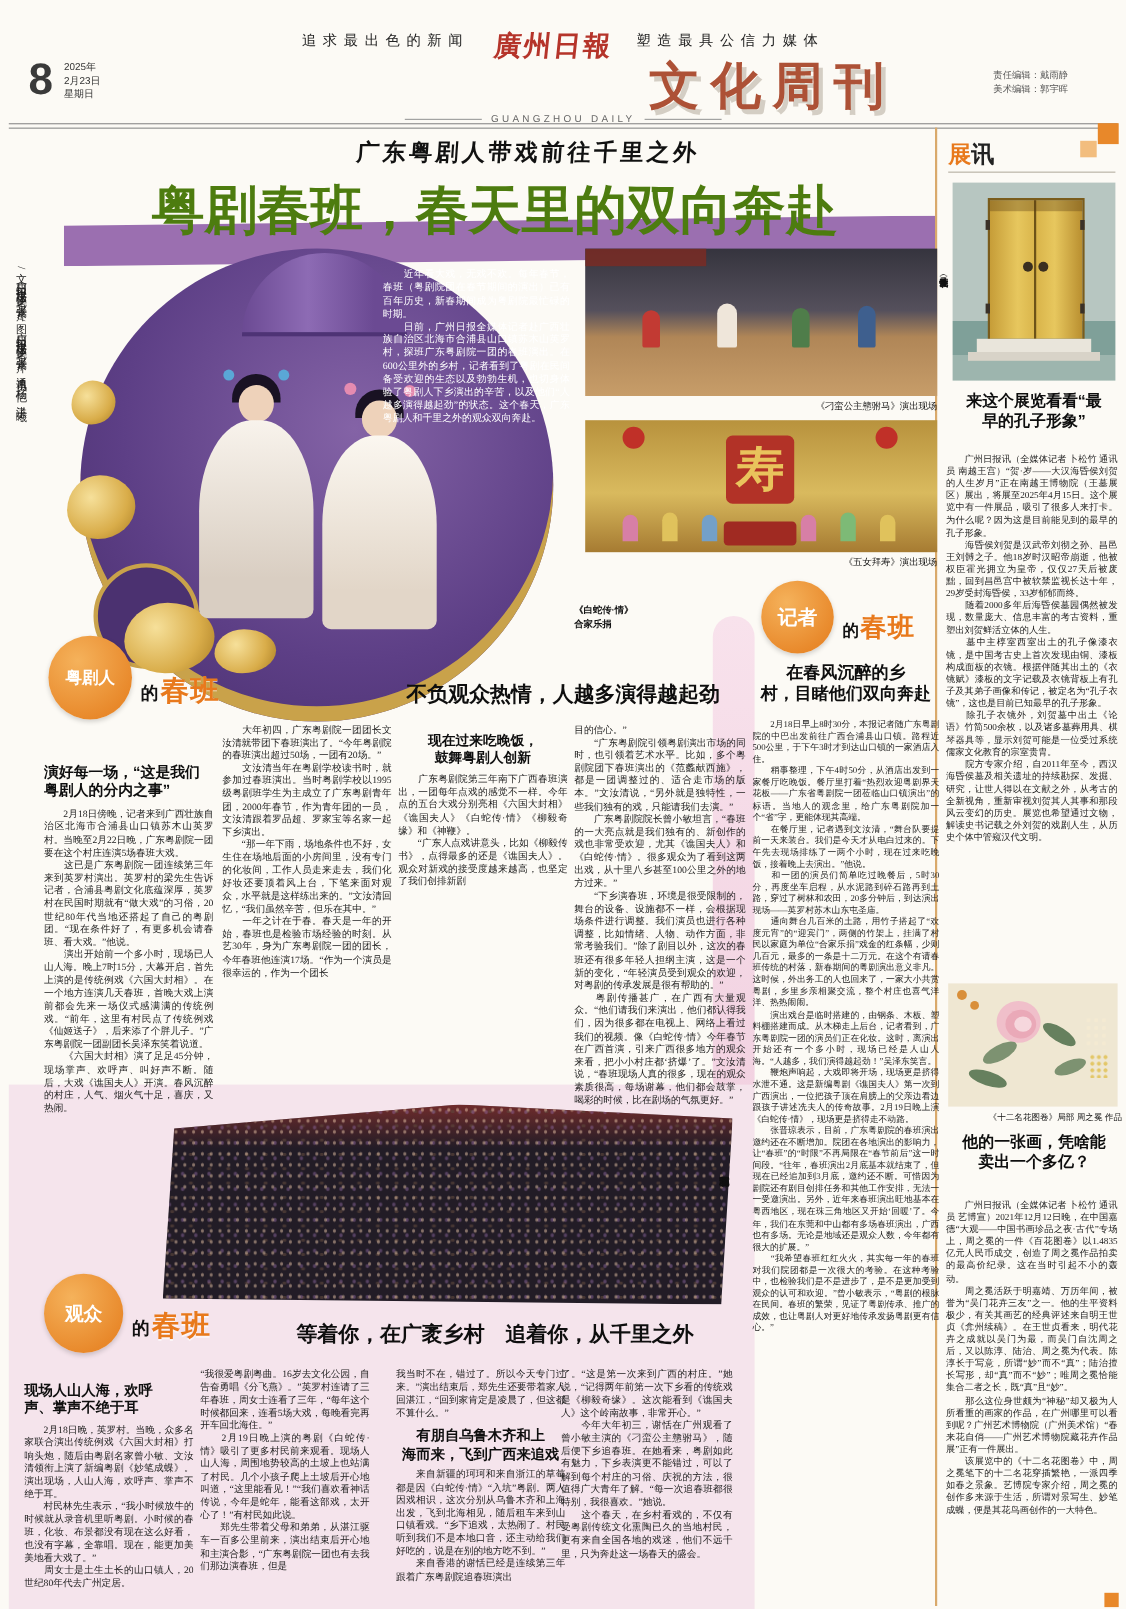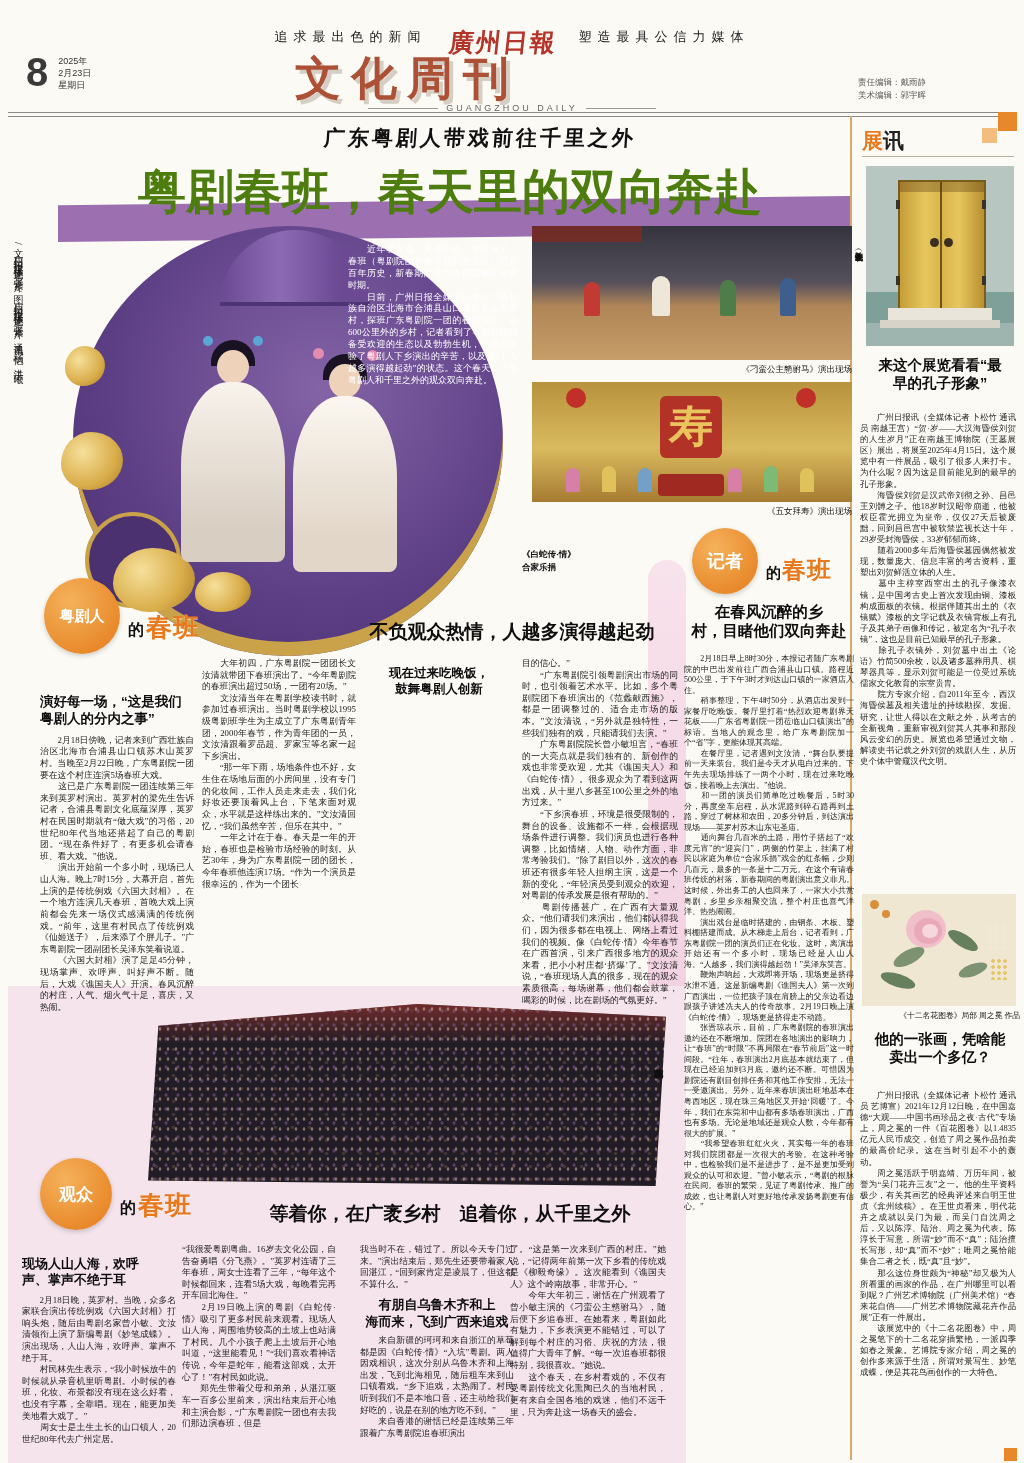--- a/index.html
+++ b/index.html
@@ -1,20 +1,20 @@
 <!DOCTYPE html>
 <html><head>
 <meta charset="utf-8">
 <style>
   html,body{margin:0;padding:0}
   body{width:1024px;height:1463px;position:relative;background:#fcfaf5;font-family:"Liberation Serif",serif;overflow:hidden}
   .abs{position:absolute}
   .bt{font-size:8.8px;line-height:1.32;text-align:justify;white-space:pre-line;color:#1c1c1c;overflow:hidden}
   .sub{font-family:"Liberation Sans",sans-serif;font-weight:700;color:#0e0e0e;text-align:center;line-height:1.25}
-  .cap{font-size:8.5px;color:#111;font-family:Liberation Serif, serif}
+  .cap{font-size:8.5px;color:#111;font-family:Liberation Sans, sans-serif}
   .vert{writing-mode:vertical-rl}
   .badge{border-radius:50%;background:radial-gradient(circle at 35% 30%,#f5b25b,#e8882a 75%);color:#fff;display:flex;align-items:center;justify-content:center;font-family:"Liberation Sans",sans-serif;font-weight:700;box-shadow:0 2px 5px rgba(0,0,0,.18)}
   .de{font-family:"Liberation Sans",sans-serif;font-weight:700;color:#111}
   .chun{font-family:"Liberation Sans",sans-serif;font-weight:900;color:#e8791c;letter-spacing:1px;text-shadow:0 1px 0 rgba(255,255,255,.6)}
   .crowd{background:#221c26;background-image:radial-gradient(rgba(235,200,170,.5) 1px,transparent 1.7px),radial-gradient(rgba(150,110,170,.45) 1px,transparent 2px),radial-gradient(rgba(95,72,60,.6) 1.4px,transparent 2.3px),linear-gradient(180deg,rgba(190,60,50,.5),rgba(40,30,45,0) 22%);background-size:8px 10px,12px 14px,17px 13px,100% 100%}
   .goldblob{background:radial-gradient(circle at 35% 35%,#f6e09a,#d9ad4a 60%,#a87b22);border-radius:48% 52% 55% 45%/55% 48% 52% 45%}
 </style>
 </head>
 <body>
 
@@ -26,29 +26,29 @@
     <div>星期日</div>
   </div>
 </div>
 
 <div class="abs" style="left:0;top:30px;width:1024px;display:flex;justify-content:center;align-items:flex-start;gap:22px">
   <div style="font:13px/1 'Liberation Serif',serif;letter-spacing:6px;color:#222">追求最出色的新闻</div>
   <div style="font:900 25px/1 'Liberation Serif',serif;color:#b5342a;transform:skewX(-6deg);letter-spacing:2px">廣州日報</div>
   <div style="font:13px/1 'Liberation Serif',serif;letter-spacing:6px;color:#222">塑造最具公信力媒体</div>
 </div>
 
-<div class="abs" style="left:0;top:56px;width:814px;text-align:center;font:700 46px/1 'Liberation Serif',serif;color:#ad5136;letter-spacing:10px;text-shadow:4px 4px 0 #d4cec4">文化周刊</div>
+<div class="abs" style="left:0;top:56px;width:814px;text-align:right;font:700 46px/1 'Liberation Serif',serif;color:#ad5136;letter-spacing:10px;text-shadow:4px 4px 0 #d4cec4">文化周刊</div>
 
 <div class="abs" style="left:0;top:104px;width:1024px;display:flex;justify-content:center;align-items:center;gap:8px">
   <div style="width:70px;height:0;border-top:1px solid #999"></div>
   <div style="font:9px/1 'Liberation Sans',sans-serif;letter-spacing:3px;color:#666">GUANGZHOU DAILY</div>
   <div style="width:70px;height:0;border-top:1px solid #999"></div>
 </div>
 
-<div class="abs" style="left:858px;top:76px;width:158px;text-align:left;font:8.5px/1.55 'Liberation Sans',sans-serif;color:#555">
+<div class="abs" style="left:858px;top:62px;width:158px;text-align:center;font:8.5px/1.55 'Liberation Sans',sans-serif;color:#555">
   <div>责任编辑：戴雨静</div>
   <div>美术编辑：郭宇晖</div>
 </div>
 
 <div class="abs" style="left:8px;top:112px;width:1008px;height:3px;border-top:1px solid #8a8a8a;border-bottom:1px solid #8a8a8a"></div>
 
 <div class="abs" style="left:850px;top:116px;width:2px;height:1344px;background:#d9a96b"></div>
 <div class="abs" style="left:982px;top:128px;width:15px;height:15px;background:#f2bd7e"></div>
 <div class="abs" style="left:998px;top:112px;width:19px;height:19px;background:#e8882a"></div>
 <div class="abs" style="left:1004px;top:1448px;width:13px;height:13px;background:#e8882a"></div>
@@ -134,20 +134,22 @@
 　　演出开始前一个多小时，现场已人山人海。晚上7时15分，大幕开启，首先上演的是传统例戏《六国大封相》。在一个地方连演几天春班，首晚大戏上演前都会先来一场仪式感满满的传统例戏。“前年，这里有村民点了传统例戏《仙姬送子》，后来添了个胖儿子。”广东粤剧院一团副团长吴泽东笑着说道。
 　　《六国大封相》演了足足45分钟，现场掌声、欢呼声、叫好声不断。随后，大戏《谯国夫人》开演。春风沉醉的村庄，人气、烟火气十足，喜庆，又热闹。</div>
 </div>
 <div class="abs bt" style="left:202px;top:658px;width:154px;height:352px">　　大年初四，广东粤剧院一团团长文汝清就带团下春班演出了。“今年粤剧院的春班演出超过50场，一团有20场。”
 　　文汝清当年在粤剧学校读书时，就参加过春班演出。当时粤剧学校以1995级粤剧班学生为主成立了广东粤剧青年团，2000年春节，作为青年团的一员，文汝清跟着罗品超、罗家宝等名家一起下乡演出。
 　　“那一年下雨，场地条件也不好，女生住在场地后面的小房间里，没有专门的化妆间，工作人员走来走去，我们化好妆还要顶着风上台，下笔来面对观众，水平就是这样练出来的。”文汝清回忆，“我们虽然辛苦，但乐在其中。”
 　　一年之计在于春。春天是一年的开始，春班也是检验市场经验的时刻。从艺30年，身为广东粤剧院一团的团长，今年春班他连演17场。“作为一个演员是很幸运的，作为一个团长</div>
 <div class="abs" style="left:362px;top:658px;width:154px;height:350px;overflow:hidden">
   <div class="sub" style="font-size:12.5px;margin:8px 0 6px;white-space:pre-line">现在过来吃晚饭，
 鼓舞粤剧人创新</div>
+  <div class="bt" style="height:auto">　　广东粤剧院第三年南下广西春班演出，一团每年点戏的感觉不一样。今年点的五台大戏分别亮相《六国大封相》《谯国夫人》《白蛇传·情》《柳毅奇缘》和《神鞭》。
+　　“广东人点戏讲意头，比如《柳毅传书》，点得最多的还是《谯国夫人》。观众对新戏的接受度越来越高，也坚定了我们创排新剧</div>
 </div>
 <div class="abs bt" style="left:522px;top:658px;width:156px;height:532px">目的信心。”
 　　“广东粤剧院引领粤剧演出市场的同时，也引领着艺术水平。比如，多个粤剧院团下春班演出的《范蠡献西施》，都是一团调整过的、适合走市场的版本。”文汝清说，“另外就是独特性，一些我们独有的戏，只能请我们去演。”
 　　广东粤剧院院长曾小敏坦言，“春班的一大亮点就是我们独有的、新创作的戏也非常受欢迎，尤其《谯国夫人》和《白蛇传·情》。很多观众为了看到这两出戏，从十里八乡甚至100公里之外的地方过来。”
 　　“下乡演春班，环境是很受限制的，舞台的设备、设施都不一样，会根据现场条件进行调整。我们演员也进行各种调整，比如情绪、人物、动作方面，非常考验我们。”除了剧目以外，这次的春班还有很多年轻人担纲主演，这是一个新的变化，“年轻演员受到观众的欢迎，对粤剧的传承发展是很有帮助的。”
 　　粤剧传播甚广，在广西有大量观众。“他们请我们来演出，他们都认得我们，因为很多都在电视上、网络上看过我们的视频。像《白蛇传·情》今年春节在广西首演，引来广西很多地方的观众来看，把小小村庄都‘挤爆’了。”文汝清说，“春班现场人真的很多，现在的观众素质很高，每场谢幕，他们都会鼓掌，喝彩的时候，比在剧场的气氛更好。”</div>
 
 <div class="abs crowd" style="left:148px;top:1004px;width:518px;height:182px;clip-path:polygon(2% 12%,52% 0,100% 7%,98% 100%,0 97%)"></div>
 <div class="abs vert" style="left:652px;top:1062px;height:120px;font:700 9px/1.3 'Liberation Sans',sans-serif;color:#111;z-index:5">英罗村春班现场</div>
 

